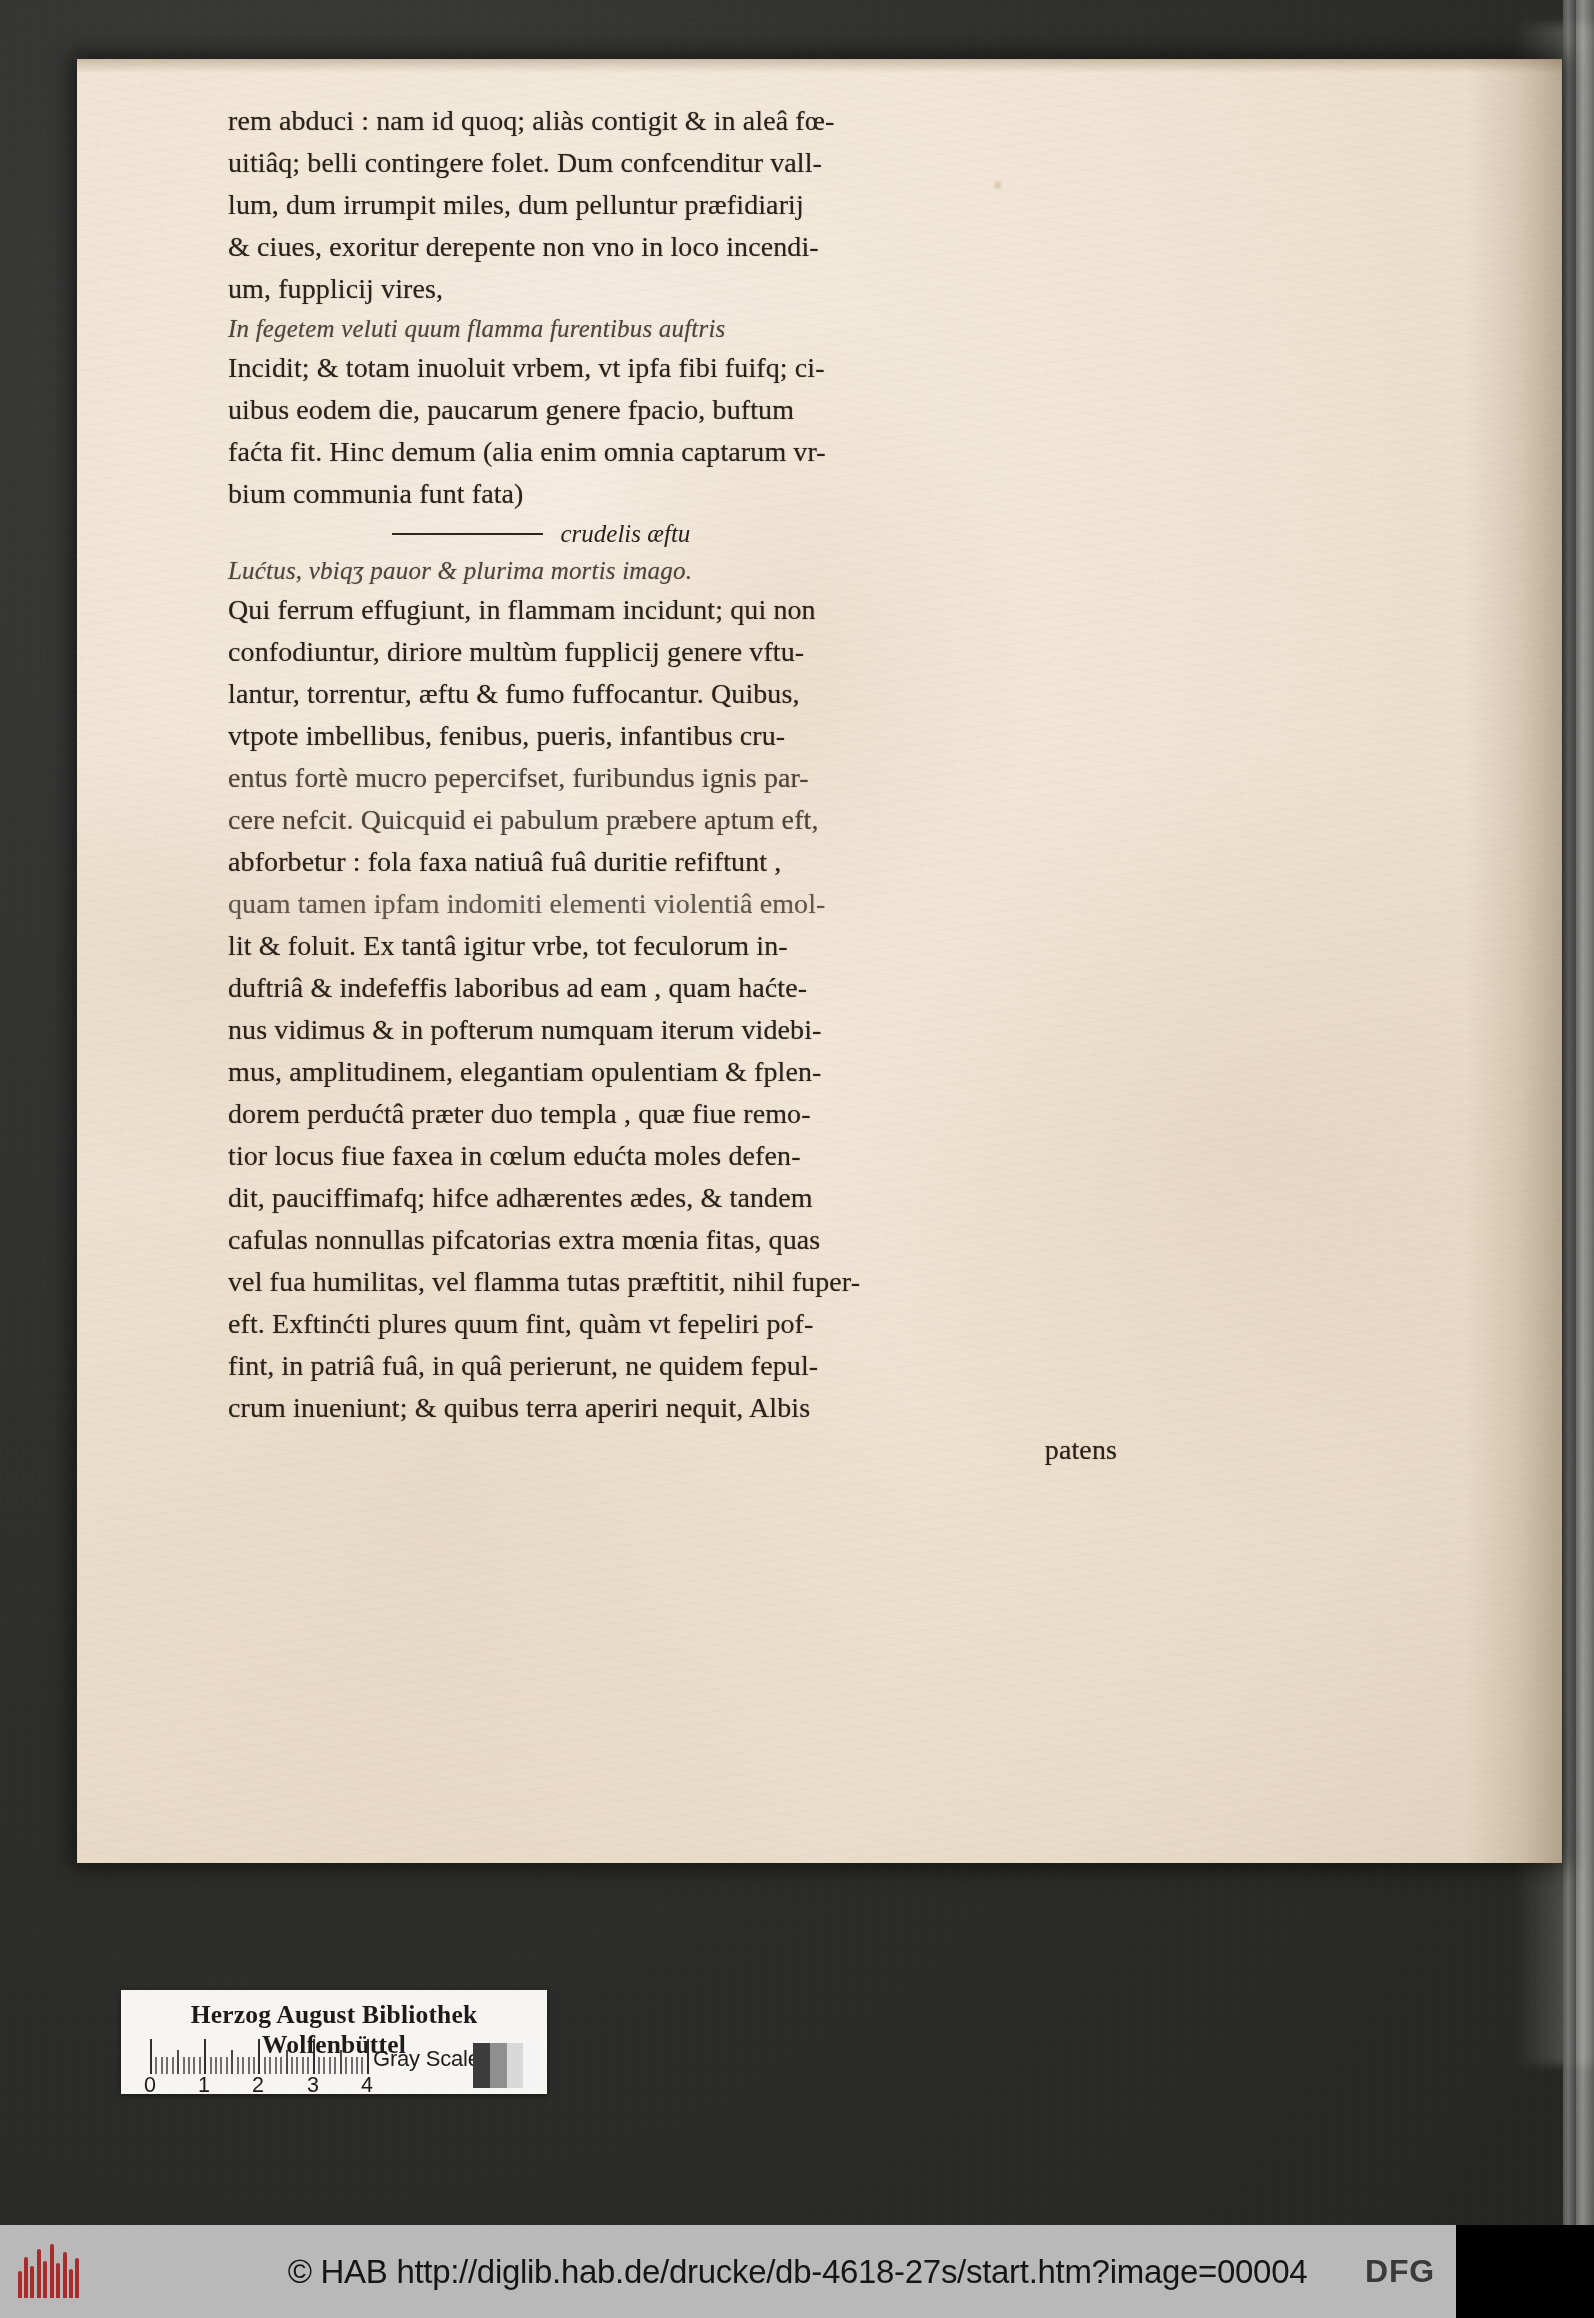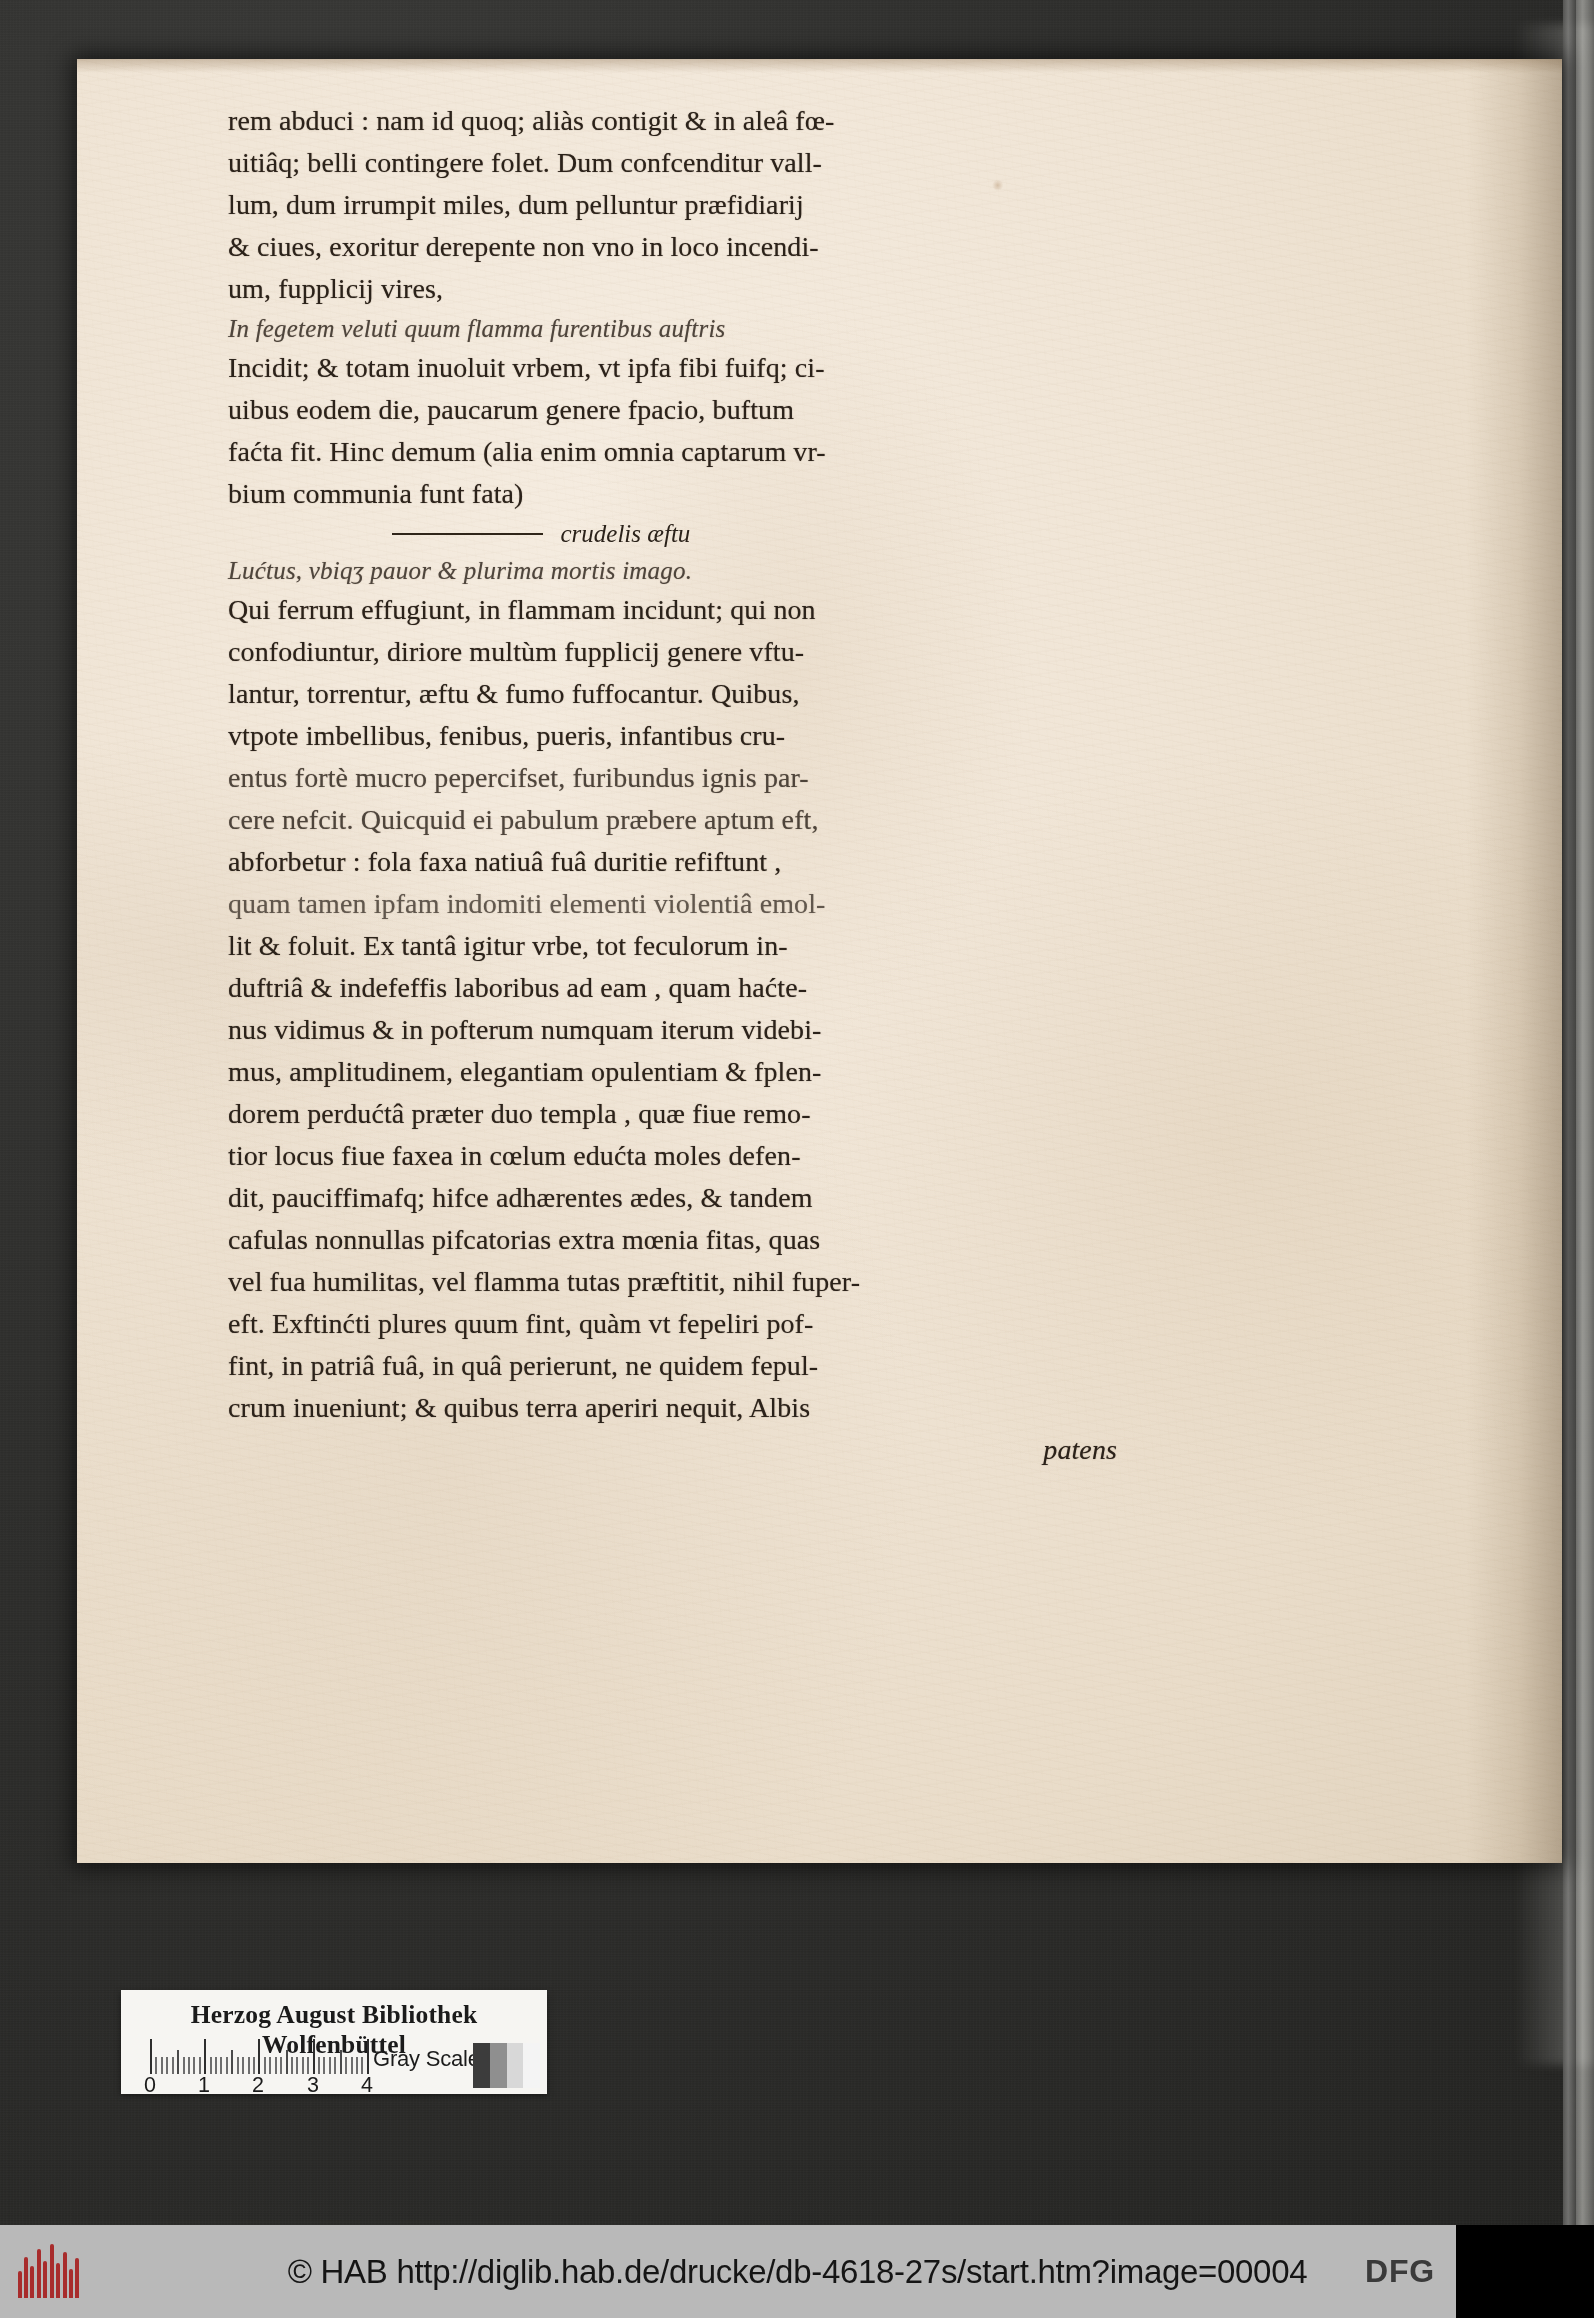--- a/index.html
+++ b/index.html
@@ -117,21 +117,21 @@
     letter-spacing: 0.1px;
     color: #2b221a;
     text-shadow: 0 0 1.1px rgba(60,42,26,.55);
   }
   .ln.it {
     font-style: italic;
     font-size: 25px;
     line-height: 37px;
     letter-spacing: 0.2px;
   }
-  .ln.rt  { text-align: right; width: 889px; font-style: italic; }
+  .ln.rt  { text-align: right; width: 889px; }
   .ln.faded { opacity: .72; }
   .ln.faded2 { opacity: .82; }
 
   .rulewrap {
     position: relative;
     height: 37px;
     line-height: 37px;
     padding-left: 164px;
     font-size: 25px;
     font-style: italic;

